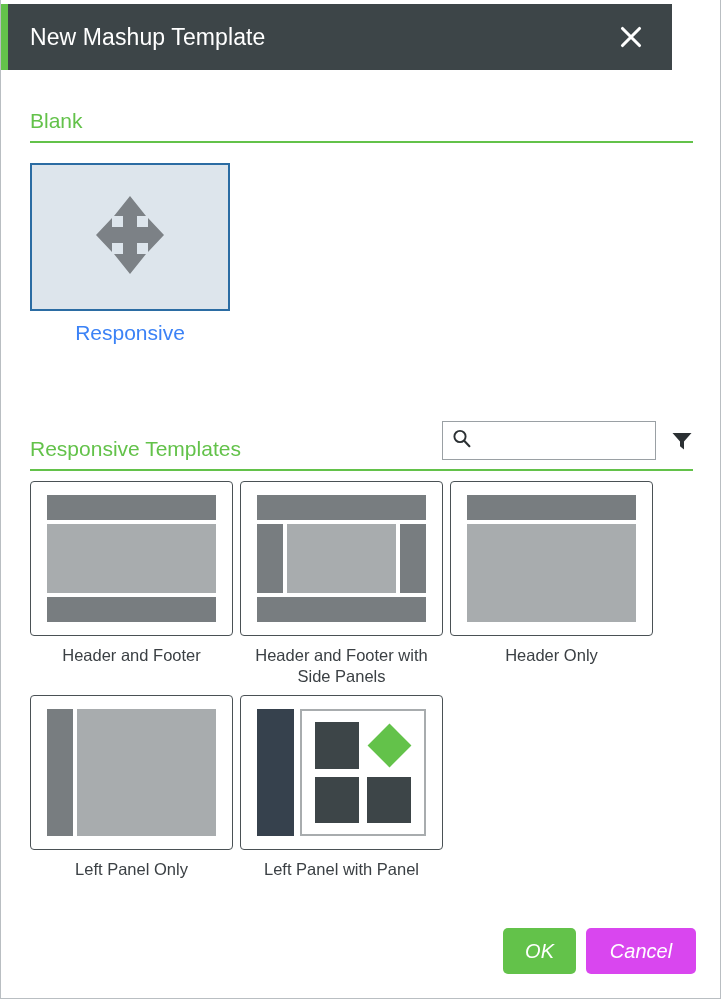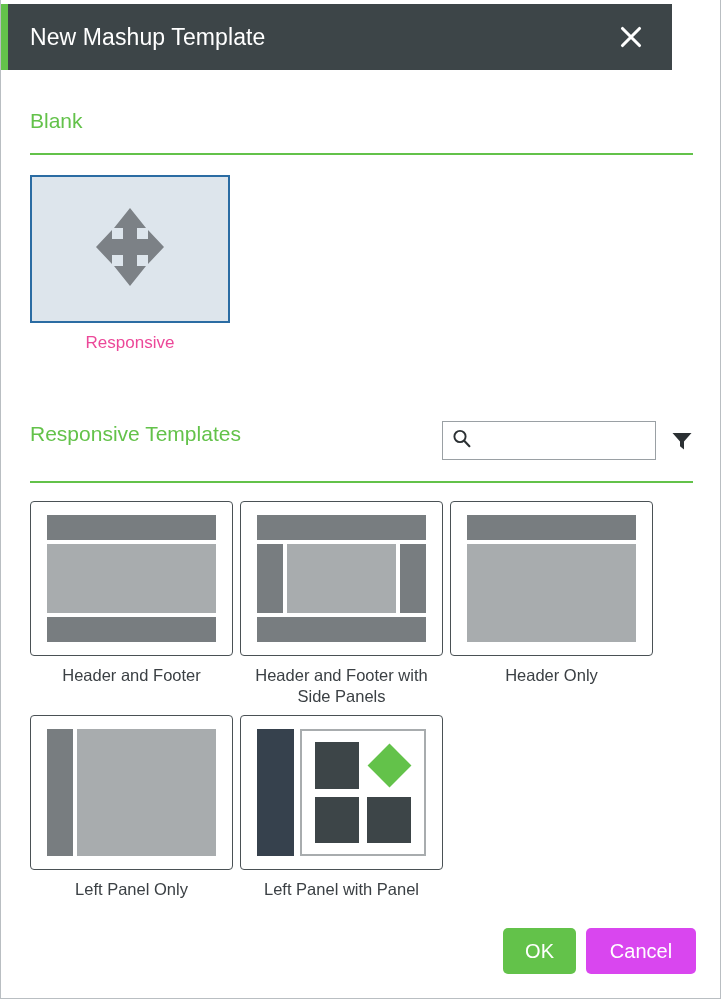--- a/index.html
+++ b/index.html
@@ -67,23 +67,24 @@
   .close-btn svg { display: block; }
 
   
   .section {
     position: absolute;
     left: 29px;
     width: 663px;
   }
   .section-head {
     display: flex;
+    align-items: flex-end;
     justify-content: space-between;
     border-bottom: 2px solid #63c24a;
-    padding-bottom: 19px;
+    padding-bottom: 7px;
   }
   .section-title {
     color: #63c24a;
     font-size: 21px;
     line-height: 26px;
   }
 
   .search-wrap {
     display: flex;
     align-items: center;
@@ -140,30 +141,30 @@
     background: #dde5ec;
     border: 2px solid #2b6ca3;
     box-sizing: border-box;
     display: flex;
     align-items: center;
     justify-content: center;
     cursor: pointer;
   }
   .blank-label {
     margin-top: 10px;
-    font-size: 17px;
-    color: #ec4899;
+    font-size: 21px;
+    color: #3b82f6;
     text-align: center;
   }
 
   
   #tpl-section { top: 421px; }
 
   .tpl-grid {
-    margin-top: 18px;
+    margin-top: 10px;
     display: grid;
     grid-template-columns: repeat(3, 203px);
     column-gap: 7px;
     row-gap: 8px;
   }
   .tpl-cell {
     width: 203px;
     display: flex;
     flex-direction: column;
     align-items: center;
@@ -247,20 +248,21 @@
   }
   .btn {
     font-family: "Liberation Sans", sans-serif;
     font-size: 20px;
     color: #ffffff;
     border: 0;
     border-radius: 5px;
     height: 46px;
     cursor: pointer;
     padding: 0 22px;
+    font-style: italic;
   }
   .btn-ok     { background: #63c24a; min-width: 70px; }
   .btn-cancel { background: #d946ef; min-width: 110px; }
 </style>
 </head>
 <body>
 
 <div class="dialog">
 
   <div class="titlebar-accent"></div>

